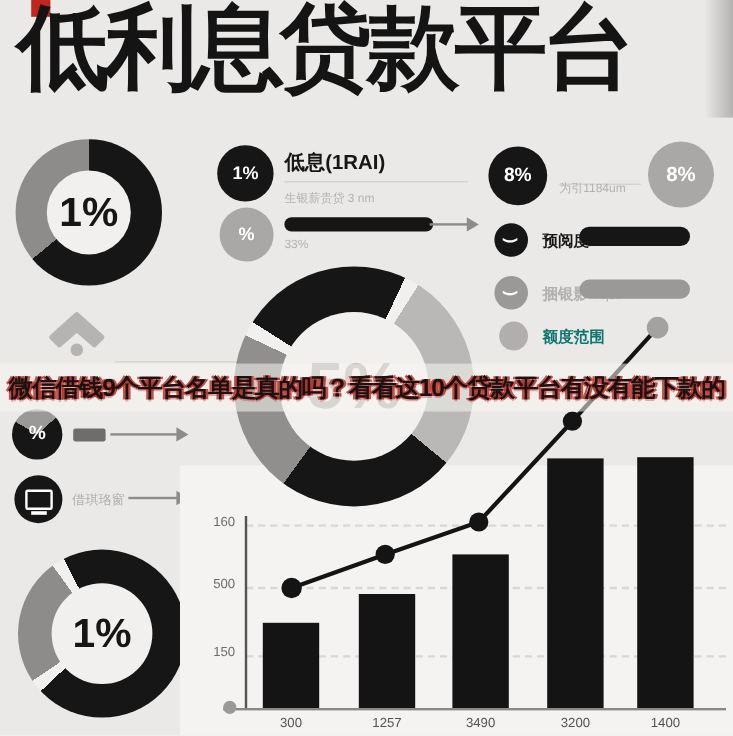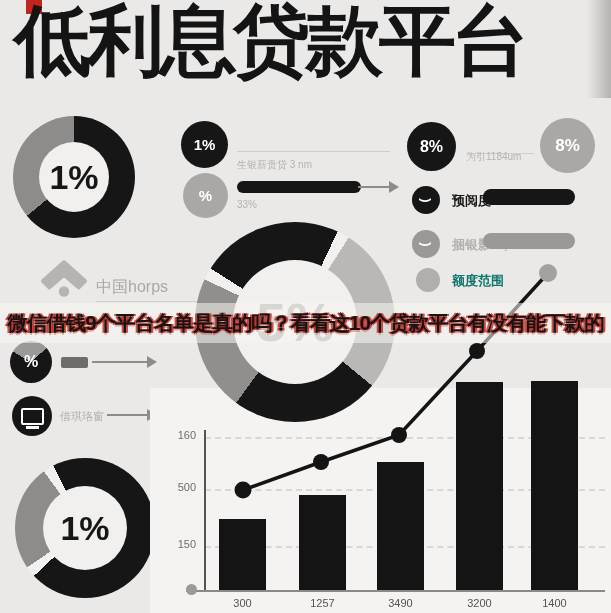--- a/index.html
+++ b/index.html
@@ -98,20 +98,21 @@
 
   <div class="red-mark"></div>
   <h1 class="title">低利息贷款平台</h1>
   <div class="title-shade"></div>
 
   <div class="donut donut-tl">
     <span class="dlabel">1%</span>
   </div>
 
   <div class="badge b-black" style="left:181px;top:121px;width:47px;height:47px;font-size:15px;">1%</div>
+  <div class="mid-heading">低息(1RAI)</div>
   <div class="mid-rule"></div>
   <div class="mid-sub">生银薪贵贷 3 nm</div>
   <div class="badge b-gray" style="left:183px;top:173px;width:45px;height:45px;font-size:15px;">%</div>
   <div class="mid-bar"></div>
   <div class="arrow" style="left:358px;top:186px;width:32px;"></div>
   <div class="mid-stat">33%</div>
 
   <div class="badge b-black" style="left:407px;top:122px;width:49px;height:49px;font-size:16px;">8%</div>
   <div class="r-rule"></div>
   <div class="r-sub">为引1184um</div>
@@ -135,21 +136,20 @@
 
   <div class="badge" style="left:416px;top:268px;width:24px;height:24px;background:#b0afad;"></div>
   <div class="r-label" style="left:452px;top:272px;color:#0f766e;">
     <span>额度范围</span>
   </div>
 
   <svg style="position:absolute;left:38px;top:258px;" width="52" height="46" viewBox="0 0 48 44">
     <path d="M24 4 L44 22 L38 28 L24 16 L10 28 L4 22 Z" fill="#b5b4b2" stroke="#b5b4b2" stroke-width="4" stroke-linejoin="round"></path>
     <circle cx="24" cy="32" r="5" fill="#b5b4b2"></circle>
   </svg>
-  <div class="home-label">中国horps</div>
   <div class="home-rule"></div>
 
   <div class="donut donut-center">
     <span class="dlabel">5%</span>
   </div>
 
   <div class="badge lrowA-circle" style="position:absolute;">%</div>
   <div class="lrowA-bar"></div>
   <div class="arrow" style="left:92px;top:361px;width:56px;"></div>
   <div class="badge b-black lrowB-circle" style="position:absolute;">

